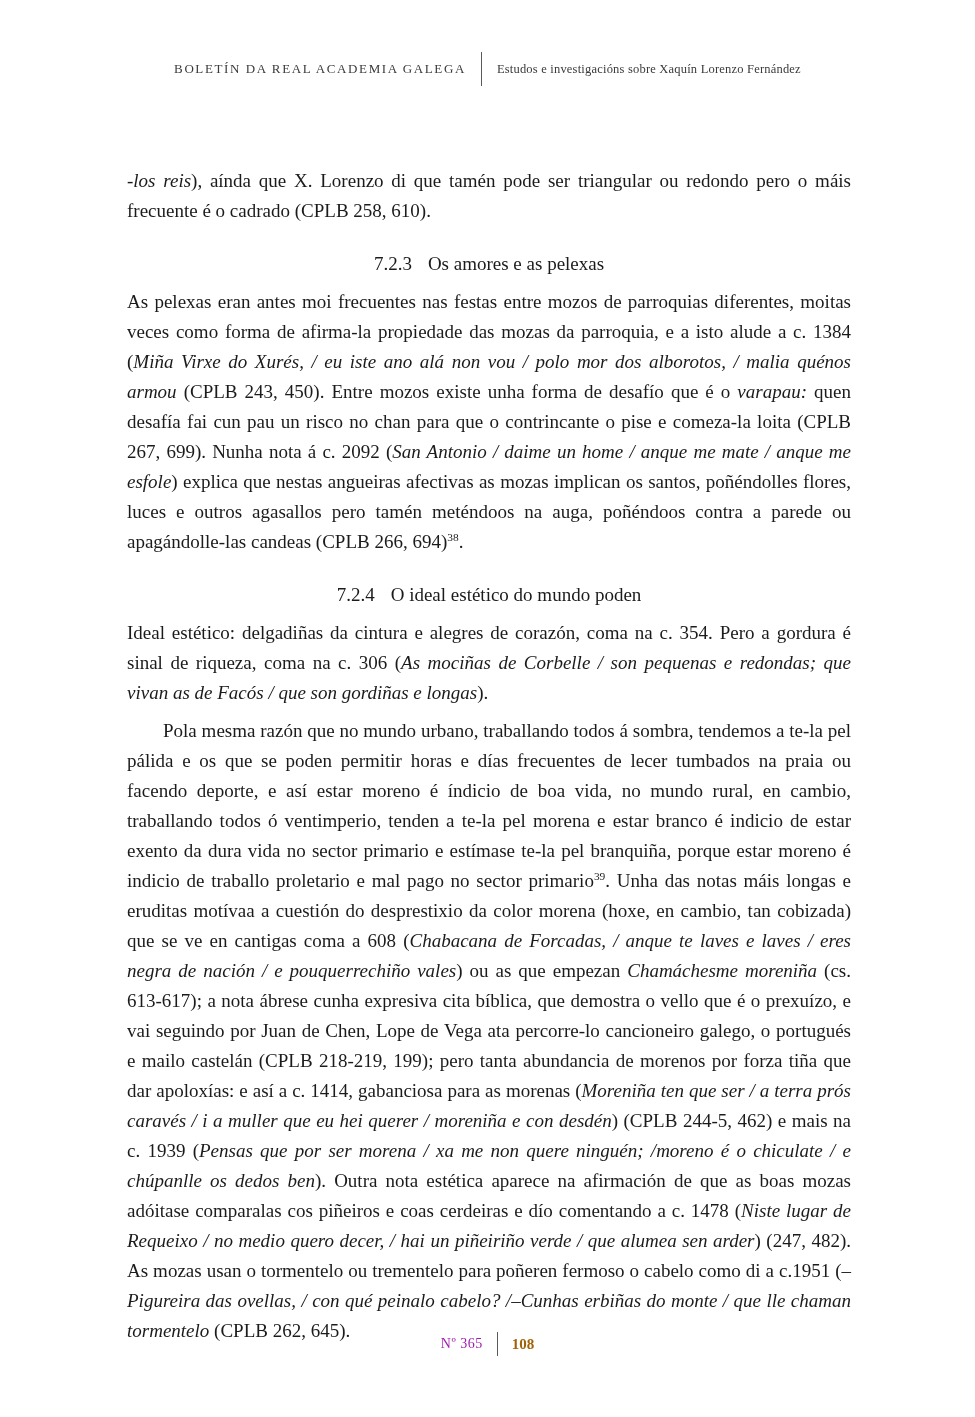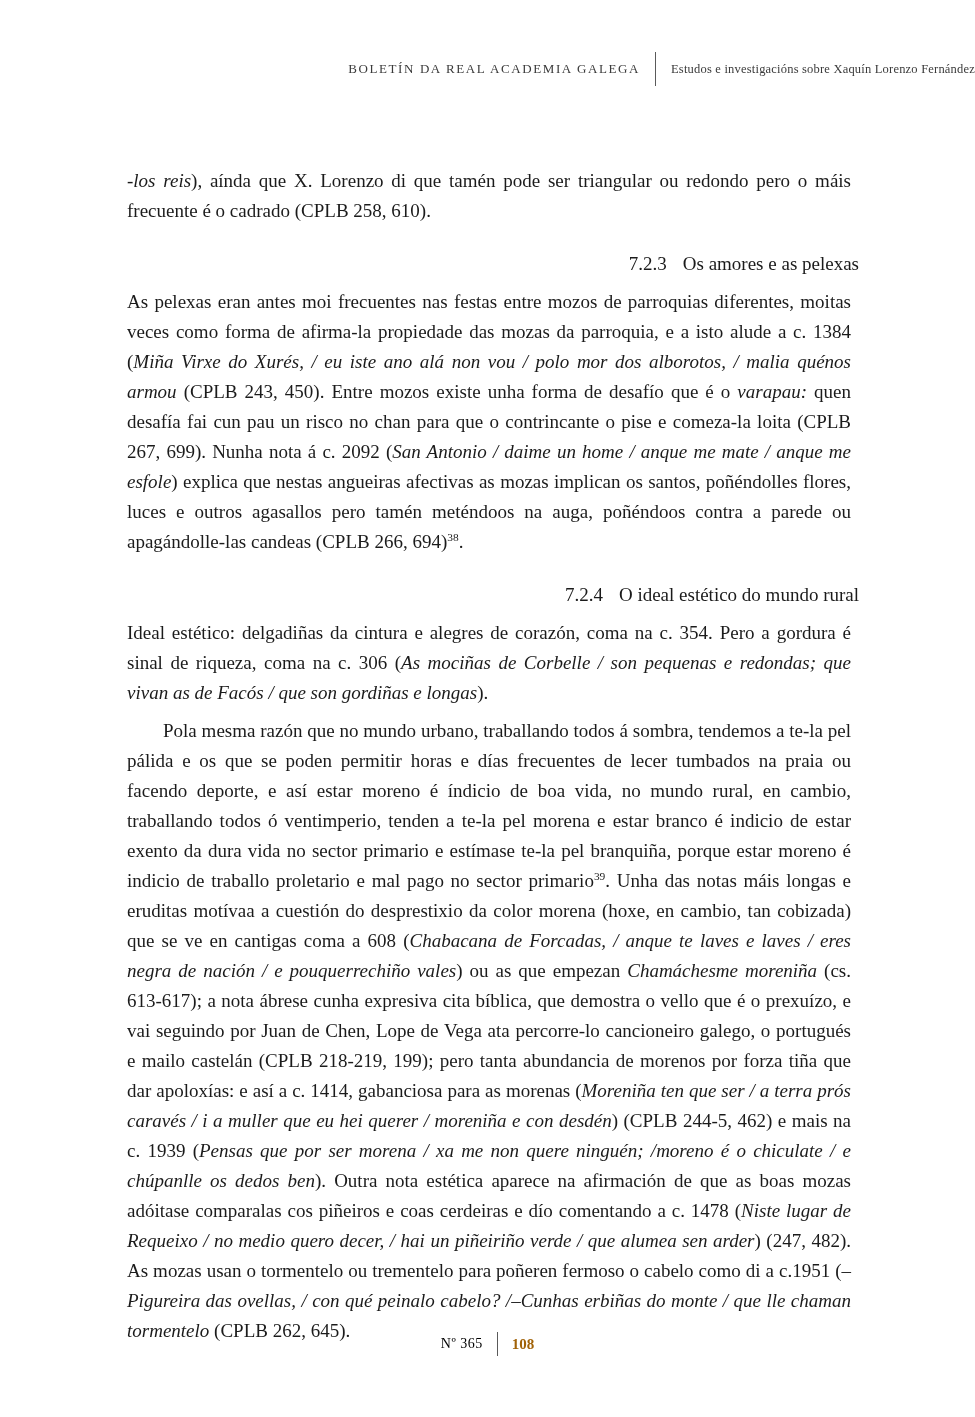--- a/index.html
+++ b/index.html
@@ -9,21 +9,21 @@
     font-family: "Liberation Serif", serif;
     color: #1b1b1b;
     position: relative;
     overflow: hidden;
   }
   .page { position: absolute; inset: 0; background: #ffffff; }
 
   
   .header {
     position: absolute; top: 52px; left: 0; width: 100%;
-    display: flex; align-items: center; justify-content: flex-end;
+    display: flex; align-items: center; justify-content: center;
     gap: 15px;
     font-family: Liberation Serif, serif;
   }
   .header .journal {
     font-size: 13px; letter-spacing: 1.6px; color: #3a3a3a;
     text-transform: uppercase; white-space: nowrap;
   }
   .header .divider {
     width: 1px; height: 34px; background: #5a5a5a; flex: 0 0 auto;
   }
@@ -31,50 +31,50 @@
     font-size: 12.5px; color: #3a3a3a; white-space: nowrap; letter-spacing: 0.2px;
   }
 
   
   .body-area {
     position: absolute; left: 119px; top: 158px; width: 740px;
     font-size: 19px; line-height: 30px; text-align: justify;
   }
   .para { margin: 8px; }
   .para.indent { text-indent: 36px; }
-  .heading { font-size: 19px; font-weight: normal; margin-top: 23px; line-height: 30px; text-align: right; }
+  .heading { font-size: 19px; font-weight: normal; margin-top: 23px; line-height: 30px; text-align: center; }
   .heading .h-num { margin-right: 16px; }
   .it { font-style: italic; }
   sup { font-size: 0.6em; line-height: 0; vertical-align: super; }
 
   
   .footer {
     position: absolute; top: 1332px; left: 0; width: 100%;
     display: flex; align-items: center; justify-content: center; gap: 14px;
   }
-  .footer .issue { font-size: 14px; color: #000000; letter-spacing: 0.5px; }
+  .footer .issue { font-size: 14px; color: #a21caf; letter-spacing: 0.5px; }
   .footer .fdivider { width: 1px; height: 24px; background: #5a5a5a; }
   .footer .pnum { font-size: 15px; font-weight: bold; color: #a16207; }
 </style>
 </head>
 <body>
 
 <div class="page">
 
   <div class="header">
     <span class="journal">BOLETÍN DA REAL ACADEMIA GALEGA</span>
     <span class="divider"></span>
     <span class="subtitle">Estudos e investigacións sobre Xaquín Lorenzo Fernández</span>
   </div>
 
   <div class="body-area">
       <p class="para"><span class="it">-los reis</span><span>), aínda que X. Lorenzo di que tamén pode ser triangular ou redondo pero o máis frecuente é o cadrado (CPLB 258, 610).</span></p>
       <h2 class="heading"><span class="h-num">7.2.3</span><span>Os amores e as pelexas</span></h2>
       <p class="para"><span>As pelexas eran antes moi frecuentes nas festas entre mozos de parroquias diferentes, moitas veces como forma de afirma-la propiedade das mozas da parroquia, e a isto alude a c. 1384 (</span><span class="it">Miña Virxe do Xurés, / eu iste ano alá non vou / polo mor dos alborotos, / malia quénos armou</span><span> (CPLB 243, 450). Entre mozos existe unha forma de desafío que é o </span><span class="it">varapau:</span><span> quen desafía fai cun pau un risco no chan para que o contrincante o pise e comeza-la loita (CPLB 267, 699). Nunha nota á c. 2092 (</span><span class="it">San Antonio / daime un home / anque me mate / anque me esfole</span><span>) explica que nestas angueiras afectivas as mozas implican os santos, poñéndolles flores, luces e outros agasallos pero tamén meténdoos na auga, poñéndoos contra a parede ou apagándolle-las candeas (CPLB 266, 694)</span><sup>38</sup><span>.</span></p>
-      <h2 class="heading"><span class="h-num">7.2.4</span><span>O ideal estético do mundo rural</span></h2>
+      <h2 class="heading"><span class="h-num">7.2.4</span><span>O ideal estético do mundo poden</span></h2>
       <p class="para"><span>Ideal estético: delgadiñas da cintura e alegres de corazón, coma na c. 354. Pero a gordura é sinal de riqueza, coma na c. 306 (</span><span class="it">As mociñas de Corbelle / son pequenas e redondas; que vivan as de Facós / que son gordiñas e longas</span><span>).</span></p>
       <p class="para indent"><span>Pola mesma razón que no mundo urbano, traballando todos á sombra, tendemos a te-la pel pálida e os que se poden permitir horas e días frecuentes de lecer tumbados na praia ou facendo deporte, e así estar moreno é índicio de boa vida, no mundo rural, en cambio, traballando todos ó ventimperio, tenden a te-la pel morena e estar branco é indicio de estar exento da dura vida no sector primario e estímase te-la pel branquiña, porque estar moreno é indicio de traballo proletario e mal pago no sector primario</span><sup>39</sup><span>. Unha das notas máis longas e eruditas motívaa a cuestión do desprestixio da color morena (hoxe, en cambio, tan cobizada) que se ve en cantigas coma a 608 (</span><span class="it">Chabacana de Forcadas, / anque te laves e laves / eres negra de nación / e pouquerrechiño vales</span><span>) ou as que empezan </span><span class="it">Chamáchesme moreniña</span><span> (cs. 613-617); a nota ábrese cunha expresiva cita bíblica, que demostra o vello que é o prexuízo, e vai seguindo por Juan de Chen, Lope de Vega ata percorre-lo cancioneiro galego, o portugués e mailo castelán (CPLB 218-219, 199); pero tanta abundancia de morenos por forza tiña que dar apoloxías: e así a c. 1414, gabanciosa para as morenas (</span><span class="it">Moreniña ten que ser / a terra prós caravés / i a muller que eu hei querer / moreniña e con desdén</span><span>) (CPLB 244-5, 462) e mais na c. 1939 (</span><span class="it">Pensas que por ser morena / xa me non quere ninguén; /moreno é o chiculate / e chúpanlle os dedos ben</span><span>). Outra nota estética aparece na afirmación de que as boas mozas adóitase comparalas cos piñeiros e coas cerdeiras e dío comentando a c. 1478 (</span><span class="it">Niste lugar de Requeixo / no medio quero decer, / hai un piñeiriño verde / que alumea sen arder</span><span>) (247, 482). As mozas usan o tormentelo ou trementelo para poñeren fermoso o cabelo como di a c.1951 (–</span><span class="it">Pigureira das ovellas, / con qué peinalo cabelo? /–Cunhas erbiñas do monte / que lle chaman tormentelo</span><span> (CPLB 262, 645).</span></p>
     </div>
 
   <div class="footer">
     <span class="issue">Nº 365</span>
     <span class="fdivider"></span>
     <span class="pnum">108</span>
   </div>
 

